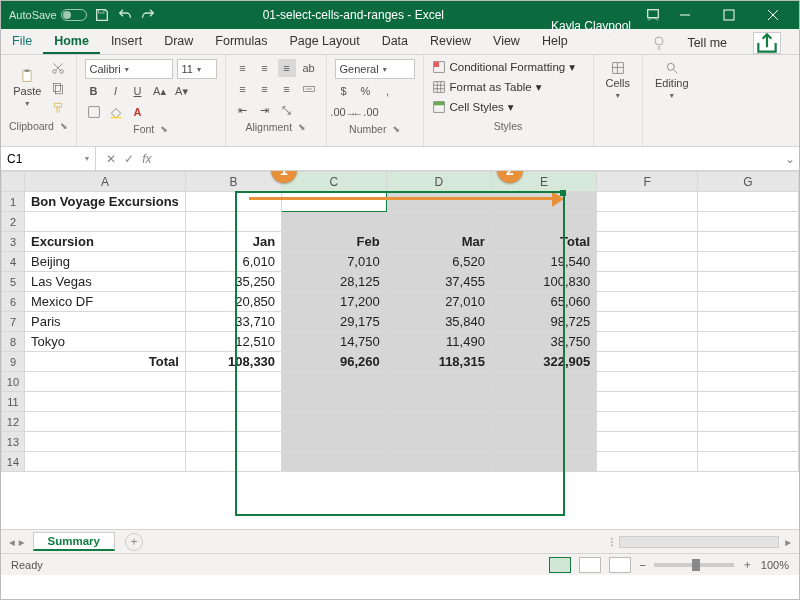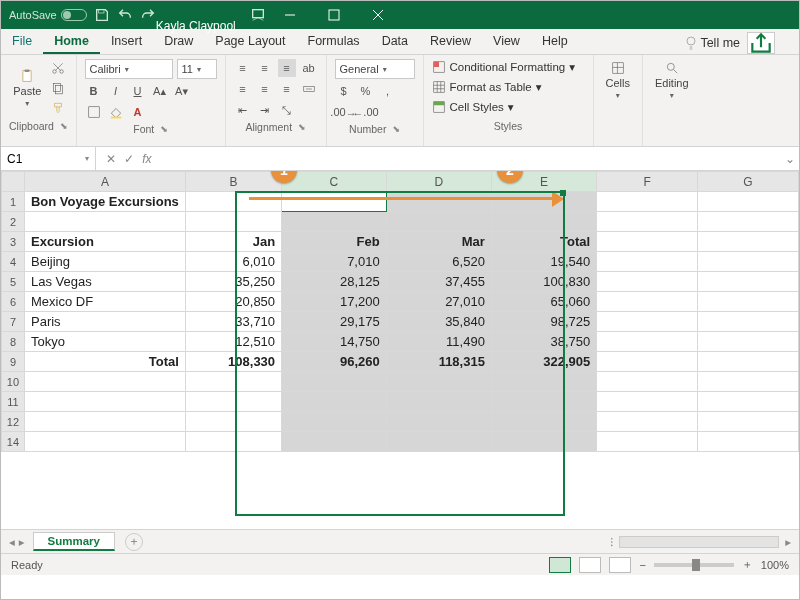--- a/index.html
+++ b/index.html
@@ -14,21 +14,21 @@
   .titlebar .center { flex:1; text-align:center;}
   .titlebar .right { display:flex; align-items:center; gap:4px; padding-right:6px;}
   .winbtn { width:40px; height:28px; display:flex; align-items:center; justify-content:center; color:#cfe6d7;}
   .winbtn svg { width:12px; height:12px; stroke:#fff; fill:none; stroke-width:1;}
   .user { font-size:12px; margin-right:10px;margin-top:21px;}
   
   .tabs { height:26px; background:#f3f2f1; display:flex; align-items:flex-end; font-size:12.5px; color:#333; border-bottom:1px solid #d4d4d4;}
   .tab { padding:0 11px; height:26px; display:flex; align-items:center; cursor:pointer;}
   .tab.file { color:#0f766e;}
   .tab.active { color:#0b6b3f; font-weight:600; border-bottom:2px solid #0b6b3f; height:24px;}
-  .tab-right { margin-left:auto; display:flex; align-items:center; gap:1px; padding-right:24px;}
+  .tab-right { margin-left:auto; display:flex; align-items:center; gap:20px; padding-right:18px;}
   .lamp { width:16px; height:16px;}
   .share-btn { width:28px; height:22px; border:1px solid #ccc; background:#fff; display:flex; align-items:center; justify-content:center; margin-left:6px;}
   
   .ribbon { height:92px; background:#f3f2f1; border-bottom:1px solid #d4d4d4; display:flex; font-size:11px; color:#444; overflow:hidden;}
   .group { border-right:1px solid #e0e0e0; padding:4px 8px 14px 8px; display:flex; flex-direction:column; justify-content:space-between; align-items:center;}
   .group-label { font-size:10.5px; color:#666; padding-top:2px; display:flex; gap:6px; align-items:center;}
   .dlg { font-size:9px; color:#888;}
   .rrow { display:flex; gap:4px; align-items:center;}
   .bigbtn { display:flex; flex-direction:column; align-items:center; gap:2px; padding:2px 4px;}
   .btn-s { width:18px; height:18px; border:1px solid transparent; display:flex; align-items:center; justify-content:center; color:#555; font-size:11px;}
@@ -93,20 +93,21 @@
         <path d="M4 4h13l3 3v13H4z" fill="none" stroke="#cfe6d7" stroke-width="2"></path>
         <rect x="7" y="4" width="8" height="5" fill="none" stroke="#cfe6d7"></rect>
       </svg>
     <svg class="qat-icon" viewBox="0 0 24 24">
         <path d="M9 14l-5-5 5-5M4 9h10a6 6 0 016 6v1" fill="none" stroke="#cfe6d7" stroke-width="2"></path>
       </svg>
     <svg class="qat-icon" viewBox="0 0 24 24">
         <path d="M15 14l5-5-5-5M20 9H10a6 6 0 00-6 6v1" fill="none" stroke="#cfe6d7" stroke-width="2"></path>
       </svg>
   </div>
+  <div class="center">01-select-cells-and-ranges - Excel</div>
   <div class="right">
     <span class="user">Kayla Claypool</span>
     <svg class="qat-icon" viewBox="0 0 24 24">
         <rect x="4" y="4" width="16" height="12" fill="none" stroke="#cfe6d7" stroke-width="2"></rect>
         <path d="M4 20l8-4 8 4" fill="none" stroke="#cfe6d7"></path>
       </svg>
     <div class="winbtn">
         <svg viewBox="0 0 12 12">
           <line x1="1" y1="6" x2="11" y2="6"></line>
         </svg>
@@ -123,22 +124,22 @@
         </svg>
       </div>
   </div>
 </div>
 
 <div class="tabs">
   <div class="tab file">File</div>
   <div class="tab active">Home</div>
   <div class="tab">Insert</div>
   <div class="tab">Draw</div>
+  <div class="tab">Formulas</div>
   <div class="tab">Page Layout</div>
-  <div class="tab">Formulas</div>
   <div class="tab">Data</div>
   <div class="tab">Review</div>
   <div class="tab">View</div>
   <div class="tab">Help</div>
   <div class="tab-right">
     <svg class="lamp" viewBox="0 0 24 24">
         <circle cx="12" cy="9" r="6" fill="none" stroke="#888"></circle>
         <path d="M10 18h4M10 21h4" stroke="#888"></path>
       </svg>
     <span>Tell me</span>
@@ -494,20 +495,30 @@
           <th>12</th>
           <td></td>
           <td></td>
           <td class="shade"></td>
           <td class="shade"></td>
           <td class="shade"></td>
           <td></td>
           <td></td>
         </tr>
         <tr>
+          <th>13</th>
+          <td></td>
+          <td></td>
+          <td class="shade"></td>
+          <td class="shade"></td>
+          <td class="shade"></td>
+          <td></td>
+          <td></td>
+        </tr>
+        <tr>
           <th>14</th>
           <td></td>
           <td></td>
           <td class="shade"></td>
           <td class="shade"></td>
           <td class="shade"></td>
           <td></td>
           <td></td>
         </tr>
       </tbody>

